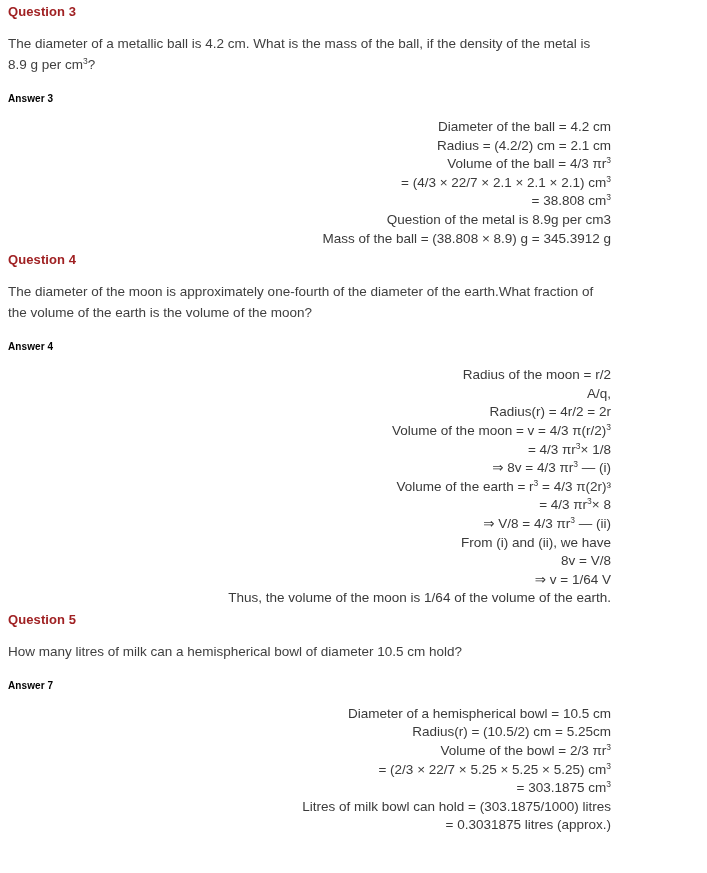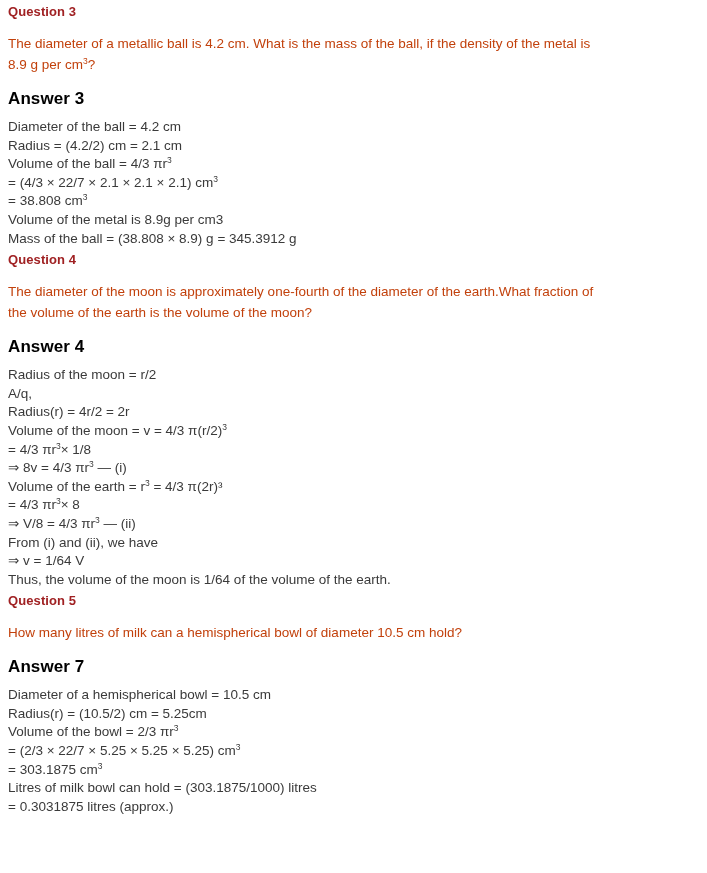--- a/index.html
+++ b/index.html
@@ -24,41 +24,42 @@
     font-size: 13px;
     font-weight: bold;
     color: #A02123;
     margin: 0;
     padding: 4px 0 0 0;
     line-height: 16px;
     letter-spacing: 0.1px;
   }
   .q-text {
     font-size: 13.5px;
-    color: #c2410c;
+    color: #404040;
     margin: 0;
     padding: 13px 0 0 0;
     line-height: 21px;
     max-width: 592px;
   }
   .a-heading {
-    font-size: 17px;
+    font-size: 10px;
     font-weight: bold;
     color: #000000;
     margin: 0;
     padding: 16px 0 0 0;
     line-height: 16px;
     letter-spacing: 0.1px;
   }
   .a-body {
     font-size: 13.5px;
     color: #3a3a3a;
     margin: 0;
     padding: 11px 0 0 0;
     line-height: 18.6px;
+    text-align: right;
   }
   .line {
     white-space: nowrap;
   }
   sup {
     font-size: 8.5px;
     vertical-align: super;
     line-height: 0;
   }
   .blk-q3 { padding-top: 0; }
@@ -73,21 +74,21 @@
     <div class="q-text">
       <span>The diameter of a metallic ball is 4.2 cm. What is the mass of the ball, if the density of the metal is 8.9 g per cm</span><sup>3</sup><span>?</span>
     </div>
     <div class="a-heading">Answer 3</div>
     <div class="a-body">
       <div class="line"><span>Diameter of the ball = 4.2 cm</span><sup></sup><span></span></div>
       <div class="line"><span>Radius = (4.2/2) cm = 2.1 cm</span><sup></sup><span></span></div>
       <div class="line"><span>Volume of the ball = 4/3 πr</span><sup>3</sup><span></span></div>
       <div class="line"><span>= (4/3 × 22/7 × 2.1 × 2.1 × 2.1) cm</span><sup>3</sup><span></span></div>
       <div class="line"><span>= 38.808 cm</span><sup>3</sup><span></span></div>
-      <div class="line"><span>Volume of the metal is 8.9g per cm3</span><sup></sup><span></span></div>
+      <div class="line"><span>Question of the metal is 8.9g per cm3</span><sup></sup><span></span></div>
       <div class="line"><span>Mass of the ball = (38.808 × 8.9) g = 345.3912 g</span><sup></sup><span></span></div>
     </div>
   </div>
 
   <div class="section">
     <div class="q-heading">Question 4</div>
     <div class="q-text">
       <span>The diameter of the moon is approximately one-fourth of the diameter of the earth.What fraction of the volume of the earth is the volume of the moon?</span><sup></sup><span></span>
     </div>
     <div class="a-heading">Answer 4</div>
@@ -95,20 +96,21 @@
       <div class="line"><span>Radius of the moon = r/2</span><sup></sup><span></span></div>
       <div class="line"><span>A/q,</span><sup></sup><span></span></div>
       <div class="line"><span>Radius(r) = 4r/2 = 2r</span><sup></sup><span></span></div>
       <div class="line"><span>Volume of the moon = v = 4/3 π(r/2)</span><sup>3</sup><span></span></div>
       <div class="line"><span>= 4/3 πr</span><sup>3</sup><span>× 1/8</span></div>
       <div class="line"><span>⇒ 8v = 4/3 πr</span><sup>3</sup><span> — (i)</span></div>
       <div class="line"><span>Volume of the earth = r</span><sup>3</sup><span> = 4/3 π(2r)³</span></div>
       <div class="line"><span>= 4/3 πr</span><sup>3</sup><span>× 8</span></div>
       <div class="line"><span>⇒ V/8 = 4/3 πr</span><sup>3</sup><span> — (ii)</span></div>
       <div class="line"><span>From (i) and (ii), we have</span><sup></sup><span></span></div>
+      <div class="line"><span>8v = V/8</span><sup></sup><span></span></div>
       <div class="line"><span>⇒ v = 1/64 V</span><sup></sup><span></span></div>
       <div class="line"><span>Thus, the volume of the moon is 1/64 of the volume of the earth.</span><sup></sup><span></span></div>
     </div>
   </div>
 
   <div class="section">
     <div class="q-heading">Question 5</div>
     <div class="q-text">
       <span>How many litres of milk can a hemispherical bowl of diameter 10.5 cm hold?</span><sup></sup><span></span>
     </div>

